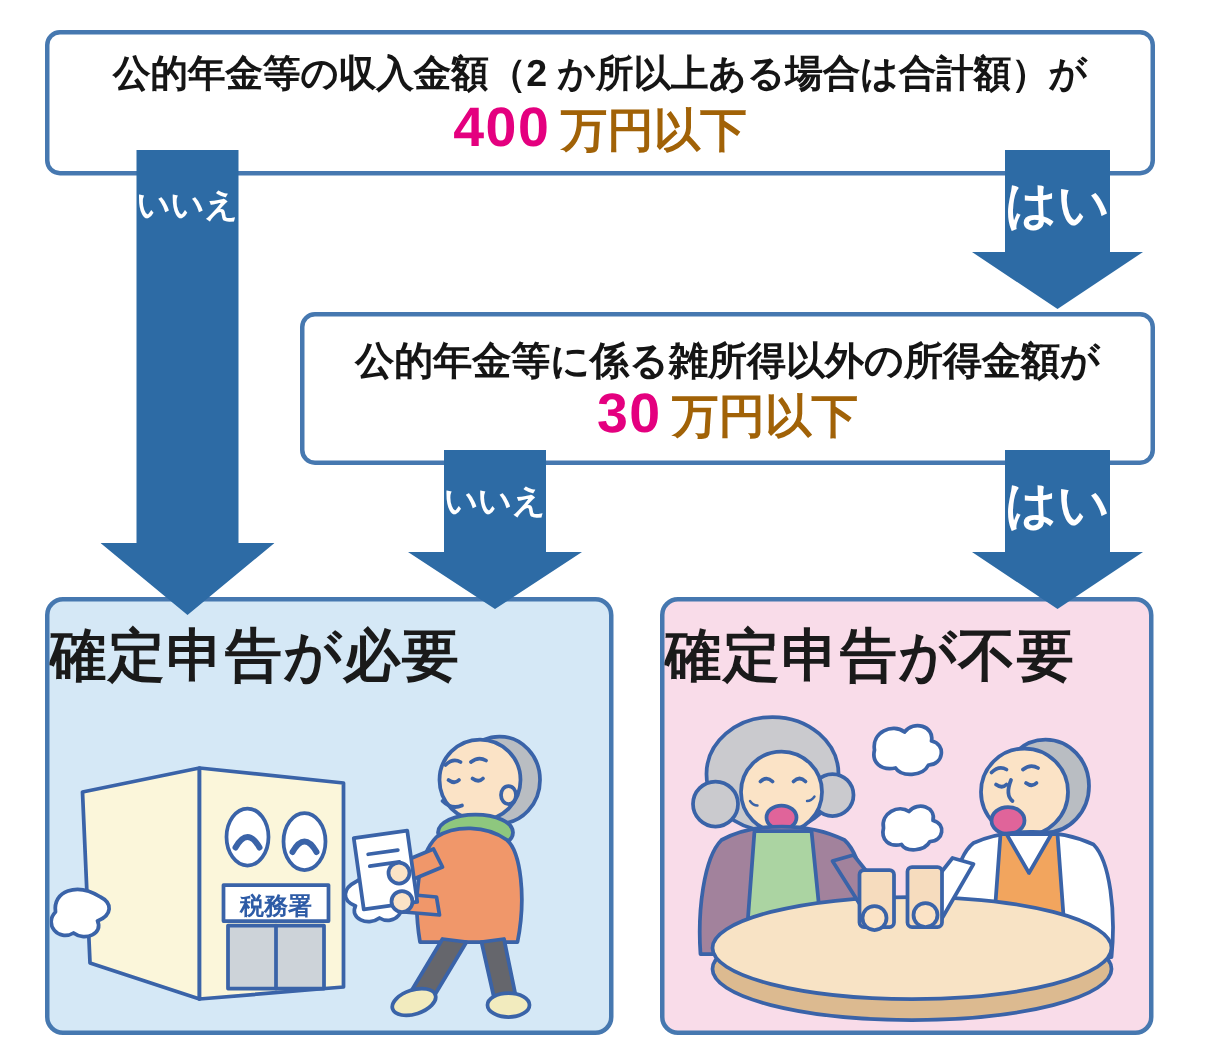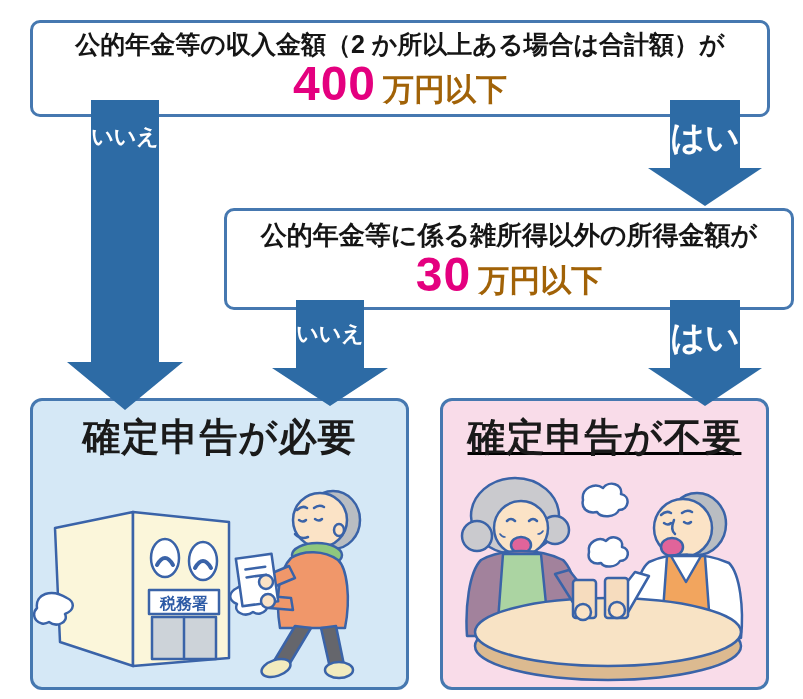--- a/index.html
+++ b/index.html
@@ -12,42 +12,42 @@
   
   .qbox {
     position:absolute; background:#ffffff;
     border:3px solid #4678b0; border-radius:10px;
     display:flex; flex-direction:column; align-items:center; justify-content:center;
     z-index:1;
   }
   .qbox .qtext { color:#151515; text-align:center; line-height:1.25; }
   .q1 { left:30px; top:20px; width:740px; height:97px; }
   .q1 .qtext { font-size:25px; }
-  .q2 { left:200px; top:208px; width:570px; height:102px;margin-left:24px; }
+  .q2 { left:200px; top:208px; width:570px; height:102px; }
   .q2 .qtext { font-size:26px; }
   .amount-line { display:flex; align-items:baseline; justify-content:center; margin-top:0px; }
-  .amount-num { color:#e4007f; font-size:48px; letter-spacing:1px; line-height:1.0; }
+  .amount-num { color:#e4007f; font-size:37px; letter-spacing:1px; line-height:1.0; }
   .amount-unit { color:#a16207; font-size:31px; margin-left:7px; line-height:1.0; }
   
   .arrow-svg { position:absolute; z-index:2; }
   .arrow-label {
     position:absolute; z-index:3; color:#ffffff; text-align:center; line-height:1.1;
   }
   .lbl-no  { font-size:22px;text-align:center; }
   .lbl-yes { font-size:34px; }
   
   .rbox {
     position:absolute; top:398px; height:292px;
     border:3px solid #4678b0; border-radius:12px;
     z-index:1; overflow:hidden;
   }
   .rbox-left  { left:30px;  width:379px; background:#d5e8f6; }
-  .rbox-right { left:440px; width:329px; background:#f9dce9;text-decoration:underline; }
+  .rbox-right { left:440px; width:329px; background:#f9dce9; }
   .rtitle {
-    margin-top:11px; text-align:center; font-size:38px; color:#1a1a1a; letter-spacing:1px;
+    margin-top:11px; text-align:left; font-size:38px; color:#1a1a1a; letter-spacing:1px;
   }
   .illus { position:absolute; left:0; bottom:2px; }
 </style>
 </head>
 <body>
 
 <div class="canvas">
 
   <div class="qbox q1">
     <div class="qtext">公的年金等の収入金額（2 か所以上ある場合は合計額）が</div>

